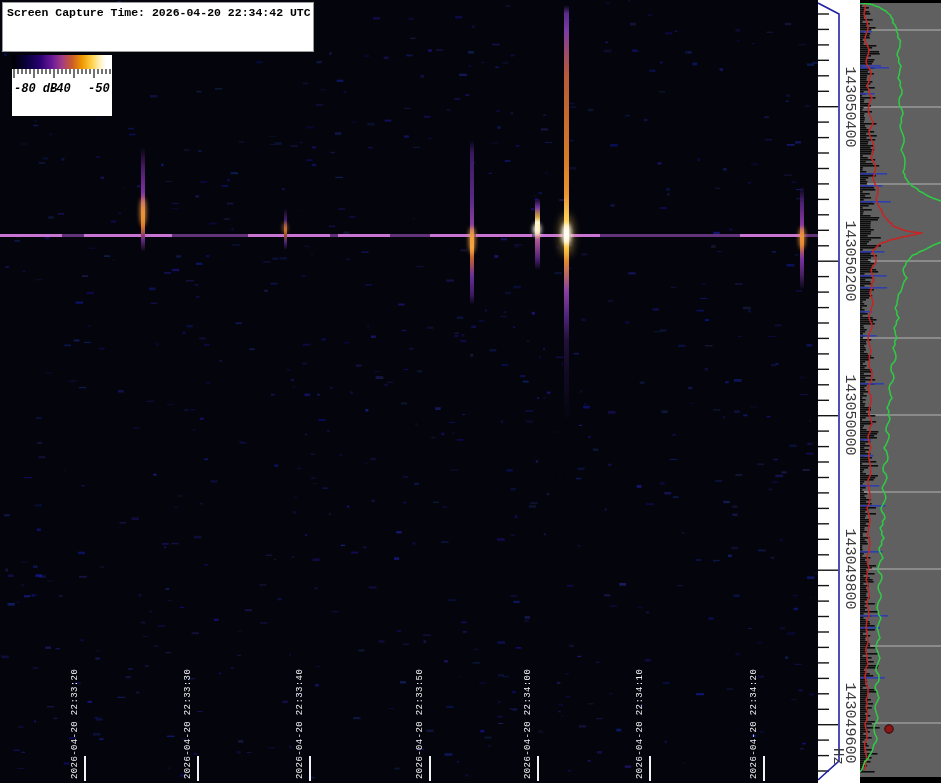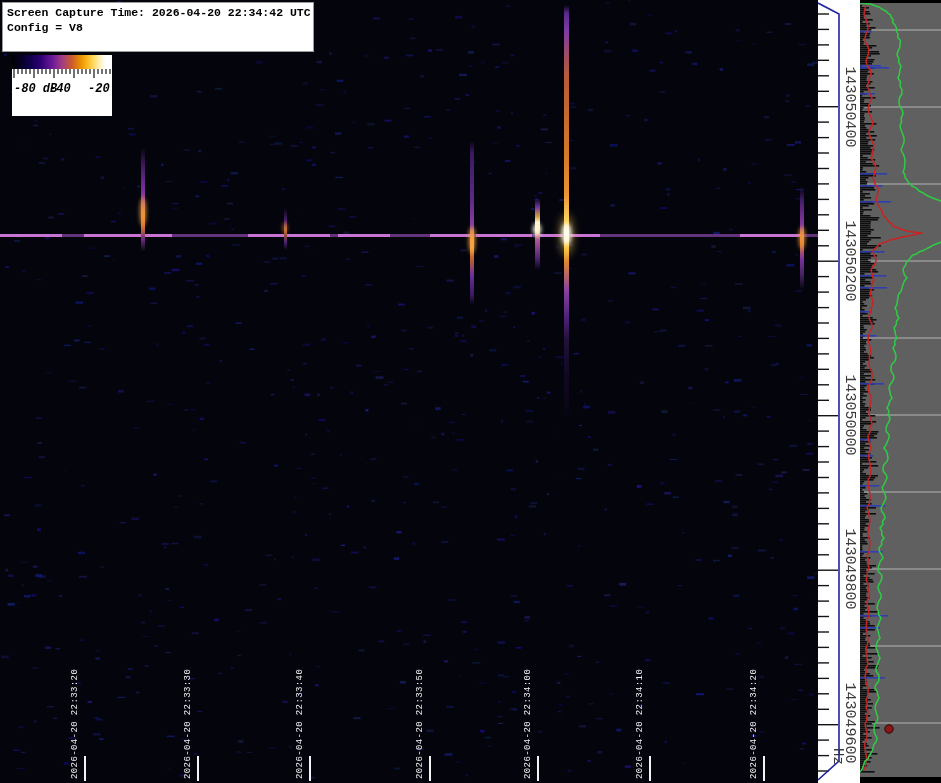--- a/index.html
+++ b/index.html
@@ -776,21 +776,21 @@
         <div class="time-label" style="left: 415px; top: 779px;">2026-04-20 22:33:50</div>
         <div class="time-tick" style="left: 537px; top: 756px;"></div>
         <div class="time-label" style="left: 523px; top: 779px;">2026-04-20 22:34:00</div>
         <div class="time-tick" style="left: 649px; top: 756px;"></div>
         <div class="time-label" style="left: 635px; top: 779px;">2026-04-20 22:34:10</div>
         <div class="time-tick" style="left: 763px; top: 756px;"></div>
         <div class="time-label" style="left: 749px; top: 779px;">2026-04-20 22:34:20</div>
       </div>
   </div>
 
-  <div id="info-box"><div>Screen Capture Time: 2026-04-20 22:34:42 UTC</div><div>Config = V8</div></div>
+  <div id="info-box"><div>Screen Capture Time: 2026-04-20 22:34:42 UTC</div></div>
 
   <div id="legend">
     <div id="legend-bar" style="background: linear-gradient(90deg, rgb(0, 0, 0) 0%, rgb(12, 0, 66) 16%, rgb(42, 0, 112) 28%, rgb(106, 24, 152) 40%, rgb(162, 60, 134) 50%, rgb(204, 92, 40) 60%, rgb(240, 152, 0) 70%, rgb(255, 210, 74) 80%, rgb(255, 242, 192) 88%, rgb(255, 255, 255) 94%);"></div>
     <svg id="legend-ticks" width="100" height="13">
         <line x1="2" y1="0" x2="2" y2="9" stroke="#141414" stroke-width="1.2"></line>
         <line x1="6" y1="0" x2="6" y2="5" stroke="#141414" stroke-width="1.2"></line>
         <line x1="10" y1="0" x2="10" y2="5" stroke="#141414" stroke-width="1.2"></line>
         <line x1="14" y1="0" x2="14" y2="5" stroke="#141414" stroke-width="1.2"></line>
         <line x1="18" y1="0" x2="18" y2="5" stroke="#141414" stroke-width="1.2"></line>
         <line x1="22" y1="0" x2="22" y2="9" stroke="#141414" stroke-width="1.2"></line>
@@ -810,21 +810,21 @@
         <line x1="78" y1="0" x2="78" y2="5" stroke="#141414" stroke-width="1.2"></line>
         <line x1="82" y1="0" x2="82" y2="9" stroke="#141414" stroke-width="1.2"></line>
         <line x1="86" y1="0" x2="86" y2="5" stroke="#141414" stroke-width="1.2"></line>
         <line x1="90" y1="0" x2="90" y2="5" stroke="#141414" stroke-width="1.2"></line>
         <line x1="94" y1="0" x2="94" y2="5" stroke="#141414" stroke-width="1.2"></line>
         <line x1="98" y1="0" x2="98" y2="5" stroke="#141414" stroke-width="1.2"></line>
       </svg>
     <div id="legend-labels">
       <span style="left:2px">-80 dB</span>
       <span style="left:37px">-40</span>
-      <span style="left:76px">-20</span>
+      <span style="left:76px">-50</span>
     </div>
   </div>
 
   <div id="ruler">
     <svg id="ruler-svg" width="42" height="783">
         <line x1="0" y1="14.0" x2="11" y2="14.0" stroke="#141414" stroke-width="1.4"></line>
         <line x1="0" y1="29.4" x2="11" y2="29.4" stroke="#141414" stroke-width="1.4"></line>
         <line x1="0" y1="44.9" x2="11" y2="44.9" stroke="#141414" stroke-width="1.4"></line>
         <line x1="0" y1="60.3" x2="11" y2="60.3" stroke="#141414" stroke-width="1.4"></line>
         <line x1="0" y1="75.8" x2="11" y2="75.8" stroke="#141414" stroke-width="1.4"></line>

